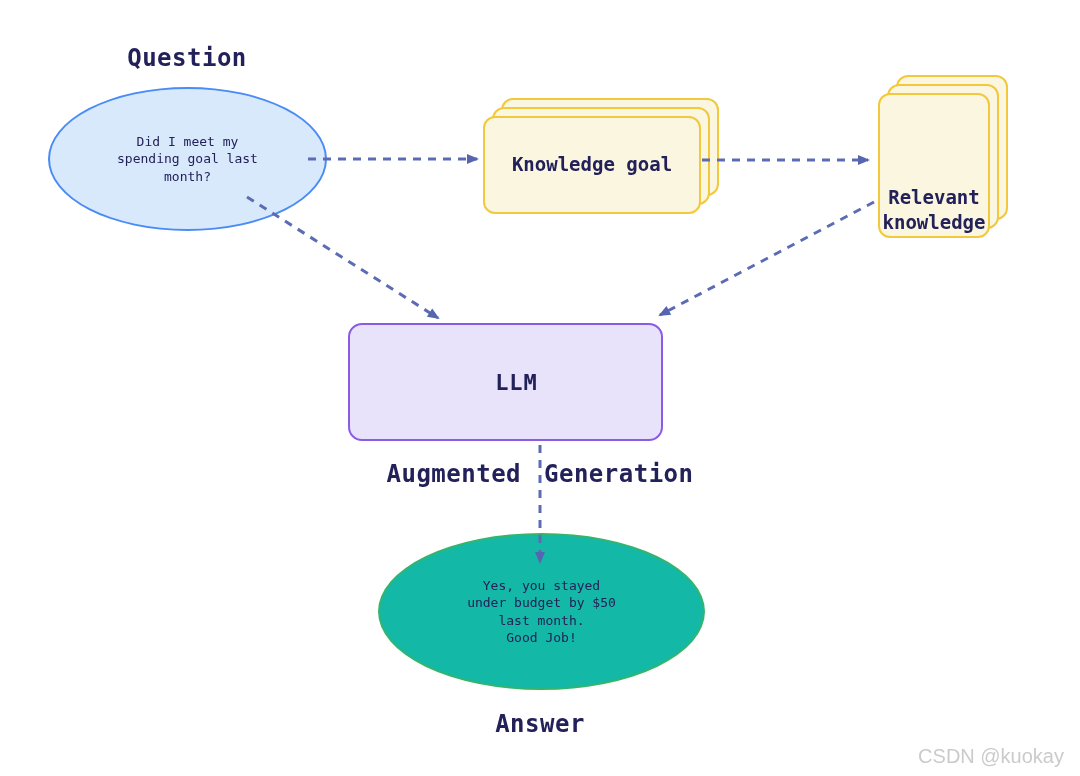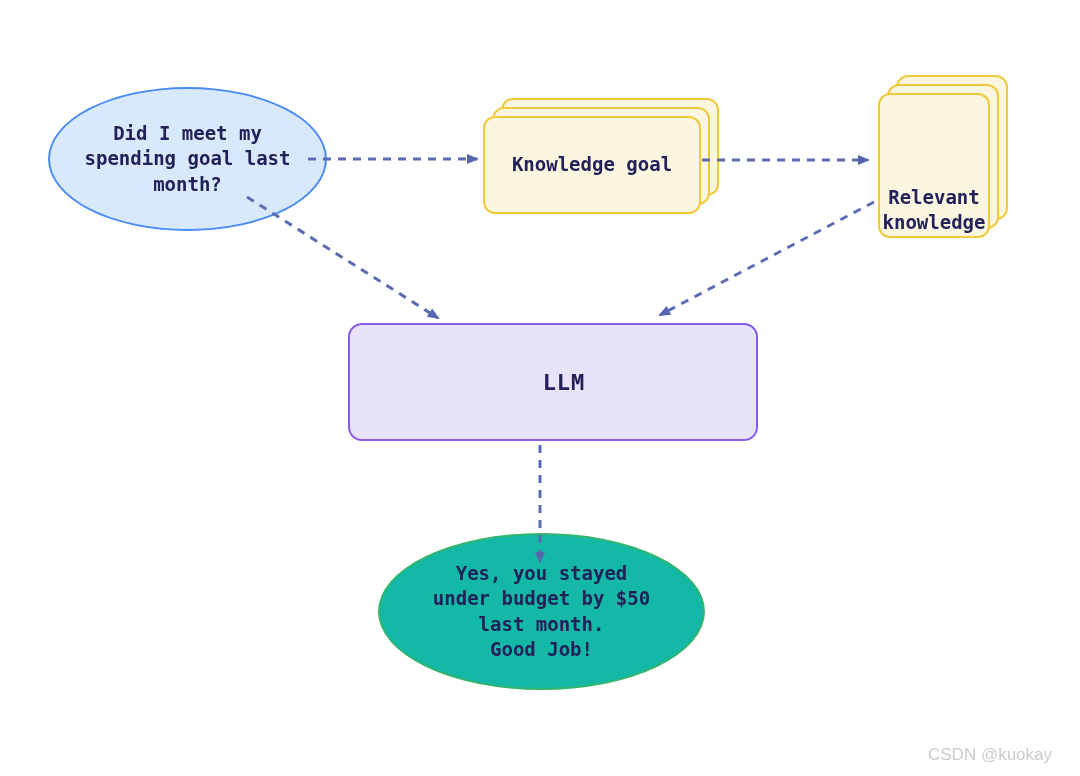--- a/index.html
+++ b/index.html
@@ -41,22 +41,22 @@
     left: 48px; top: 87px; width: 279px; height: 144px;
     background: #d9e9fc;
     border: 2px solid #4a8cf5;
   }
   .answer-bubble {
     left: 378px; top: 533px; width: 327px; height: 157px;
     background: #14b8a6;
     border: 2px solid #35b46e;
   }
   .bubble-text {
-    font-size: 19px;
-    font-weight: 700;
+    font-size: 13px;
+    font-weight: 400;
     line-height: 1.32;
     white-space: pre-line;
   }
 
   .card {
     position: absolute;
     box-sizing: border-box;
     background: #fbf6e0;
     border: 2px solid #f2c83d;
     border-radius: 12px;
@@ -73,21 +73,21 @@
   .rk-front { left: 878px; top: 93px;  width: 112px; height: 145px; align-items: flex-end; }
   .card-text {
     font-size: 19px;
     font-weight: 700;
     line-height: 1.35;
     white-space: pre-line;
   }
 
   .llm-box {
     position: absolute;
-    left: 348px; top: 323px; width: 410px; height: 118px;
+    left: 348px; top: 323px; width: 315px; height: 118px;
     box-sizing: border-box;
     background: #e8e3fb;
     border: 2px solid #8a5ce6;
     border-radius: 14px;
     display: flex;
     align-items: center;
     justify-content: center;
     padding-left: 22px;
   }
   .llm-text {
@@ -106,31 +106,32 @@
   }
   .arrow-line {
     stroke: #5c6cb4;
     stroke-width: 3;
     stroke-dasharray: 8 7;
     fill: none;
   }
 
   .watermark {
     position: absolute;
-    right: 28px; top: 745px;
+    right: 16px; top: 745px;
     font-family: "Liberation Sans", sans-serif;
-    font-size: 17px;
+    font-size: 20px;
     color: #cbcbcb;
   }
 </style>
 </head>
 <body>
 
 <div class="canvas">
 
+  <div class="title question-title">Question</div>
 
   <div class="ellipse question-bubble">
     <div class="bubble-text">Did I meet my
 spending goal last
 month?</div>
   </div>
 
   <div class="card kb-back"></div>
   <div class="card kb-mid"></div>
   <div class="card kb-front">
@@ -141,28 +142,30 @@
   <div class="card rk-mid"></div>
   <div class="card rk-front">
     <span class="card-text">Relevant
 knowledge</span>
   </div>
 
   <div class="llm-box">
     <span class="llm-text">LLM</span>
   </div>
 
+  <div class="title aug-label">Augmented Generation</div>
 
   <div class="ellipse answer-bubble">
     <div class="bubble-text">Yes, you stayed
 under budget by $50
 last month.
 Good Job!</div>
   </div>
 
+  <div class="title answer-title">Answer</div>
 
   <div class="watermark">CSDN @kuokay</div>
 
   <svg class="arrows" viewBox="0 0 1080 776" xmlns="http://www.w3.org/2000/svg">
     <defs>
       <marker id="arrowhead" markerUnits="userSpaceOnUse" markerWidth="14" markerHeight="12" viewBox="0 0 14 12" refX="11" refY="6" orient="auto">
         <path d="M1,1 L13,6 L1,11 Z" fill="#5565af"></path>
       </marker>
     </defs>
     <path class="arrow-line" marker-end="url(#arrowhead)" d="M308,159 L477,159"></path>

